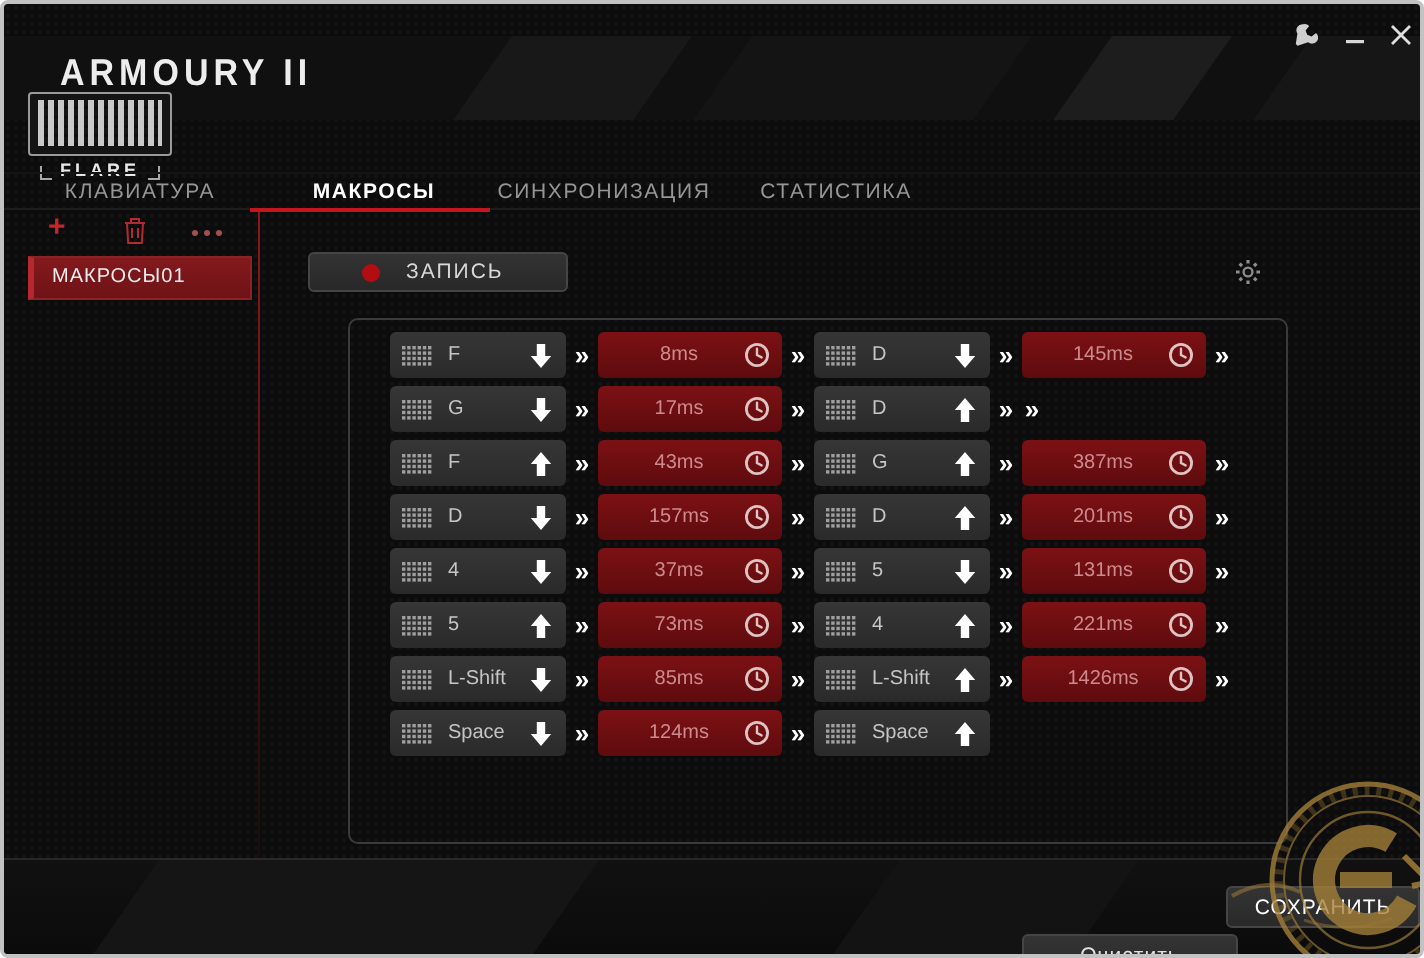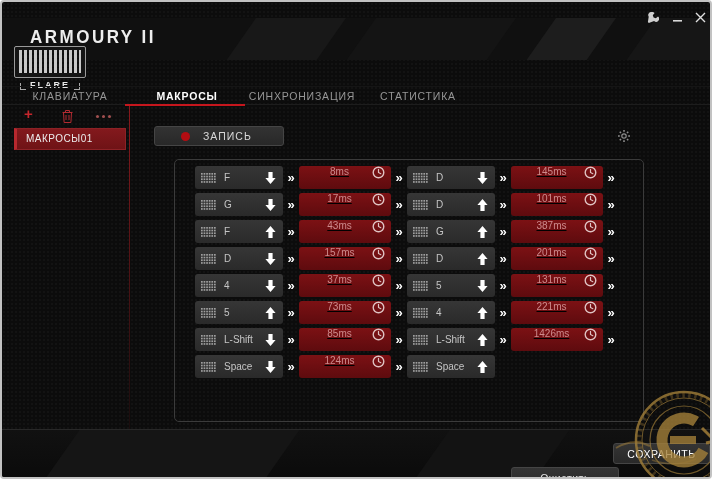--- a/index.html
+++ b/index.html
@@ -66,21 +66,21 @@
   .panel { position:absolute; left:172px; top:157px; width:470px; height:263px;
     border:1px solid #3b3b3b; border-radius:5px; padding:6px 0 0 20px; }
   .mrow { display:flex; align-items:center; gap:3px; height:23px; margin-bottom:4px; }
   .keycell { width:88px; height:23px; background:linear-gradient(#363636,#2a2a2a);
     border-radius:3px; display:flex; align-items:center; cursor:pointer; }
   .kbico { margin-left:6px; display:flex; }
   .klabel { margin-left:8px; font-size:10px; color:#c5c5c5; }
   .karrow { margin-left:auto; margin-right:7px; display:flex; }
   .chev { color:#ffffff; font-weight:bold; font-size:13px; width:10px; text-align:center; line-height:23px; }
   .delaycell { width:92px; height:23px; background:linear-gradient(#7c1114,#5e0b0e);
-    border-radius:3px; display:flex; cursor:pointer;text-decoration:underline; }
+    border-radius:3px; display:flex; align-items:center; cursor:pointer; }
   .dlabel { flex:1; text-align:center; font-size:10px; color:#cd8a8c; padding-left:8px; }
   .clockico { margin-right:6px; display:flex; }
 
   .footer-sep { position:absolute; top:427px; left:0; right:0; height:1px; background:#282828; }
   .bottombar { position:absolute; top:428px; left:0; right:0; bottom:0;
     background:linear-gradient(#111111,#0b0b0b); }
   .bstripe { position:absolute; top:0; height:50px; transform:skewX(-35deg); background:#151515; }
   .bs1 { left:60px; width:220px; } .bs2 { left:430px; width:120px; background:#131313; }
   .btn { position:absolute; top:441px; height:21px; background:linear-gradient(#343434,#292929);
     border:1px solid #454545; border-radius:3px; color:#e2e2e2; font-size:10.5px;
@@ -351,29 +351,20 @@
               </svg>
             </span>
             <span class="klabel">D</span>
             <span class="karrow">
               <svg width="11" height="12" viewBox="0 0 11 12">
                 <path d="M5.5 0l5.1 6h-3v6H3.4V6h-3z" fill="#ffffff"></path>
               </svg>
             </span>
           </div>
           <span class="chev">»</span>
-          <div class="delaycell">
-            <span class="dlabel">101ms</span>
-            <span class="clockico">
-              <svg width="13" height="13" viewBox="0 0 13 13">
-                <circle cx="6.5" cy="6.5" r="5.3" fill="none" stroke="#dfc2c2" stroke-width="1.4"></circle>
-                <path d="M6.5 3.4v3.1l2.3 1.2" fill="none" stroke="#dfc2c2" stroke-width="1.2" stroke-linecap="round"></path>
-              </svg>
-            </span>
-          </div>
           <span class="chev">»</span>
         </div>
         <div class="mrow">
           <div class="keycell">
             <span class="kbico">
               <svg width="15" height="10" viewBox="0 0 15 10">
                 <g fill="#9f9f9f">
                   <rect x="0" y="0" width="1.7" height="1.7"></rect>
                   <rect x="2.6" y="0" width="1.7" height="1.7"></rect>
                   <rect x="5.2" y="0" width="1.7" height="1.7"></rect>

